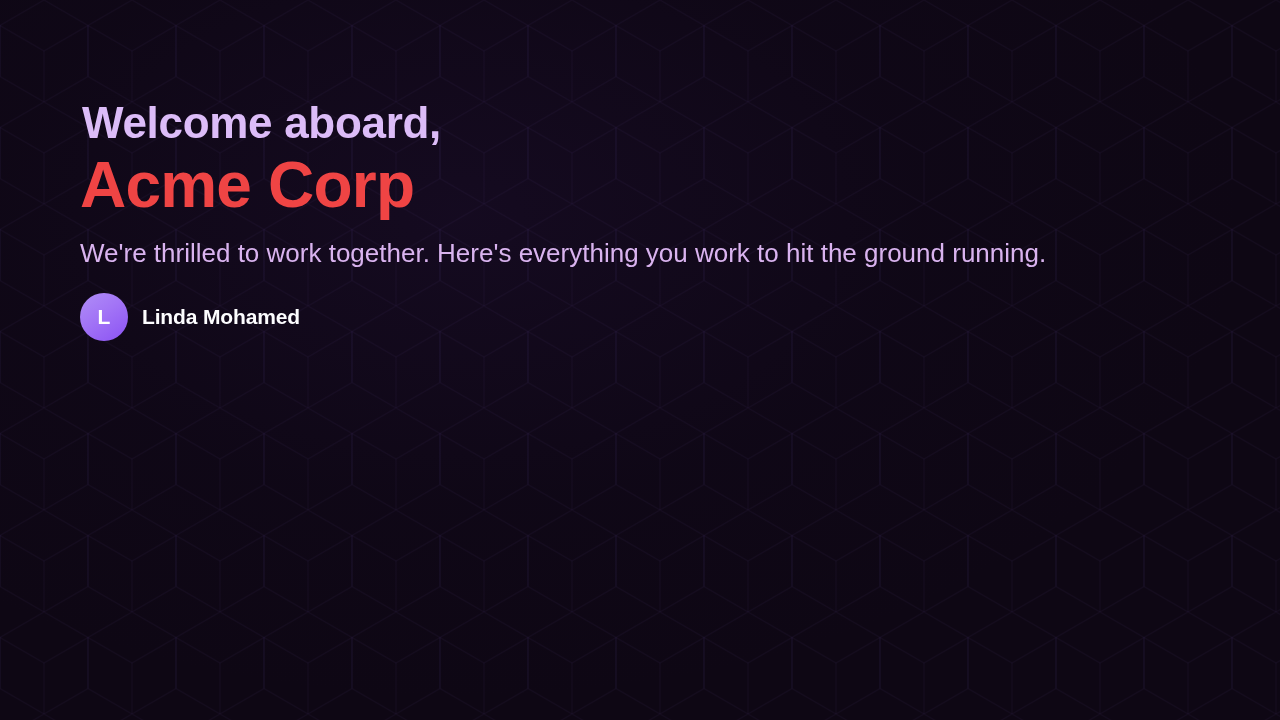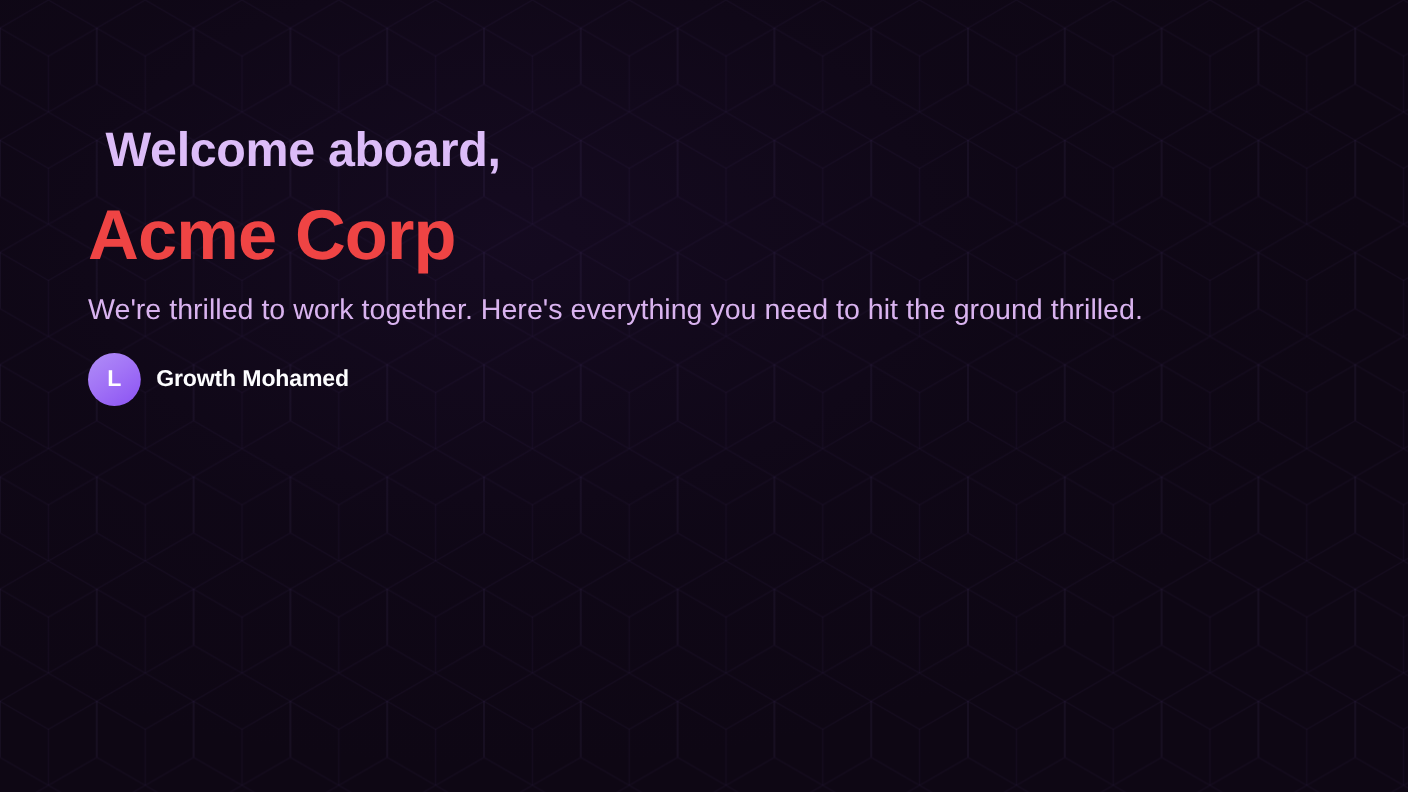--- a/index.html
+++ b/index.html
@@ -53,21 +53,21 @@
     top: 96px;
     width: 1120px;
   }
 
   .welcome-line {
     font-size: 44px;
     font-weight: 700;
     line-height: 1.14;
     letter-spacing: -0.3px;
     color: #dcbcf8;
-    margin: 16px;
+    margin: 2px;
     white-space: nowrap;
   }
 
   .company-line {
     font-size: 64px;
     font-weight: 700;
     line-height: 1.12;
     letter-spacing: -0.8px;
     color: #ef4444;
     margin: 0;
@@ -157,29 +157,29 @@
 <div id="bg-vignette"></div>
 
 <div class="stage">
 
   <div class="hero">
 
     <h1 class="welcome-line">Welcome aboard,</h1>
 
     <h1 class="company-line">Acme Corp</h1>
 
-    <p class="intro-text">We're thrilled to work together. Here's everything you need to hit the ground thrilled.</p>
+    <p class="intro-text">We're thrilled to work together. Here's everything you work to hit the ground running.</p>
 
     <div class="sender">
 
       <div class="avatar">
         <span>L</span>
       </div>
 
       <div class="sender-meta">
-        <span class="sender-name">Growth Mohamed</span>
+        <span class="sender-name">Linda Mohamed</span>
       </div>
 
     </div>
 
   </div>
 
 </div>
 
 </body></html>

